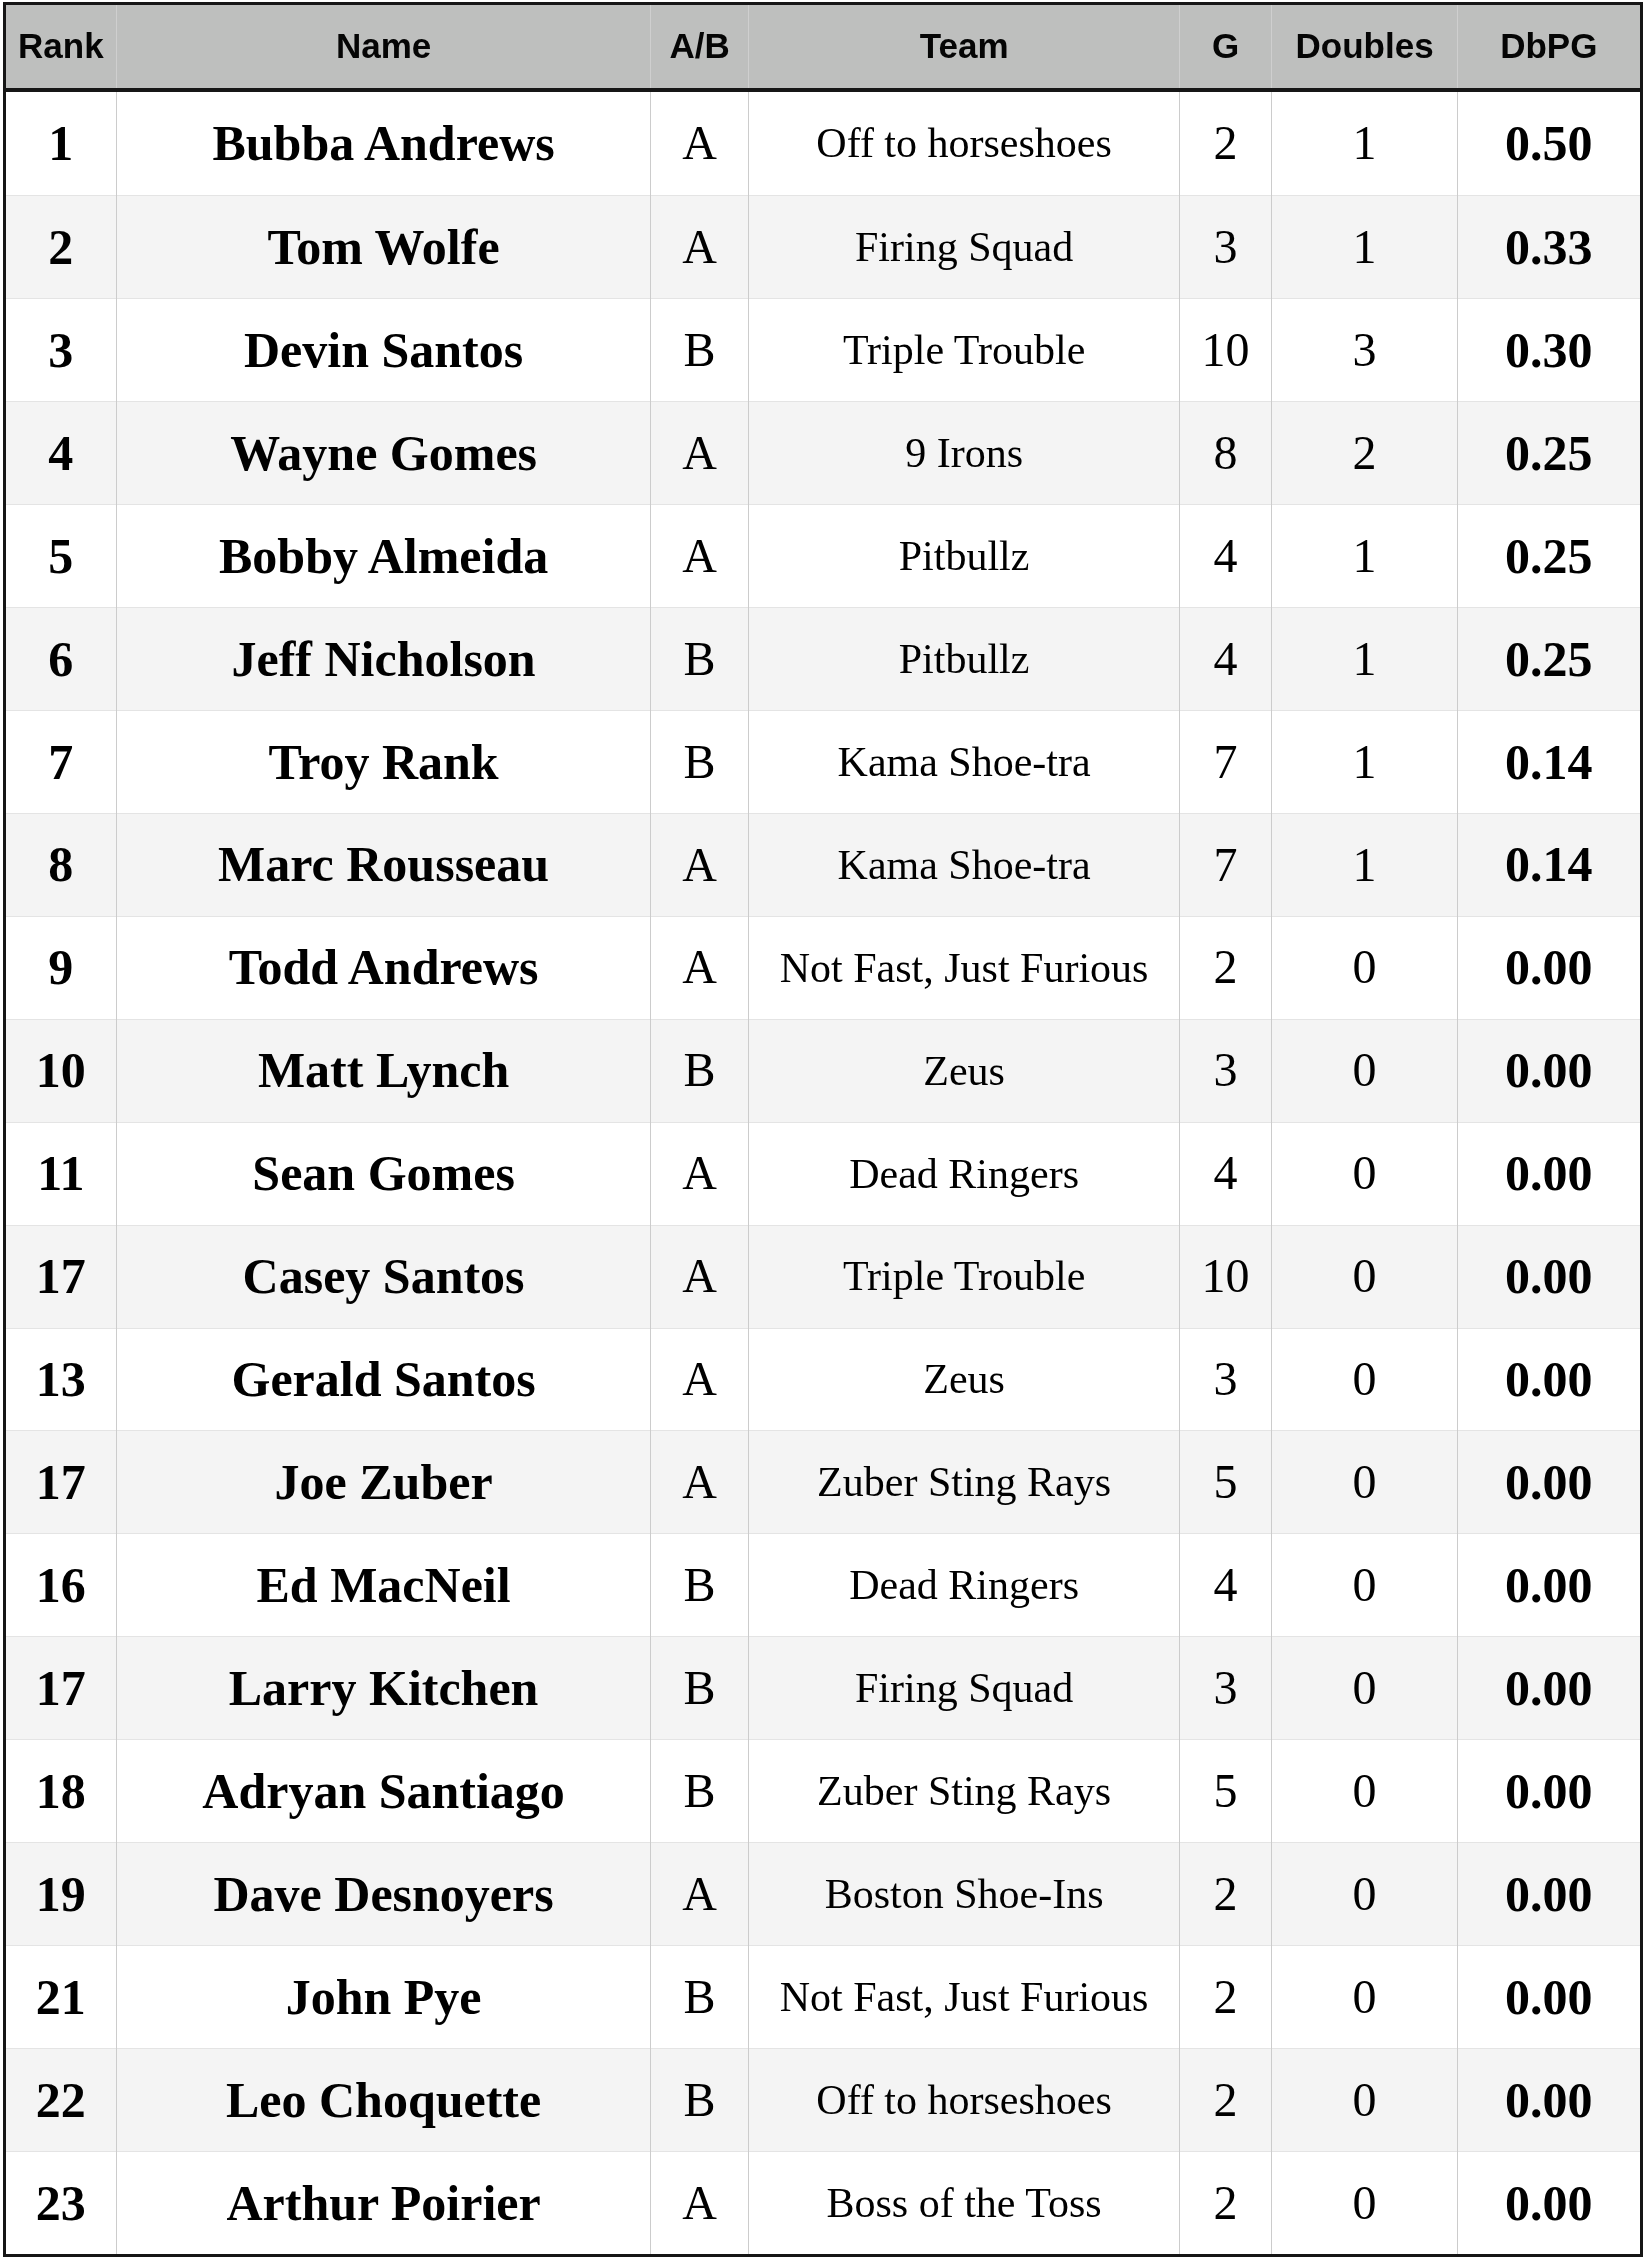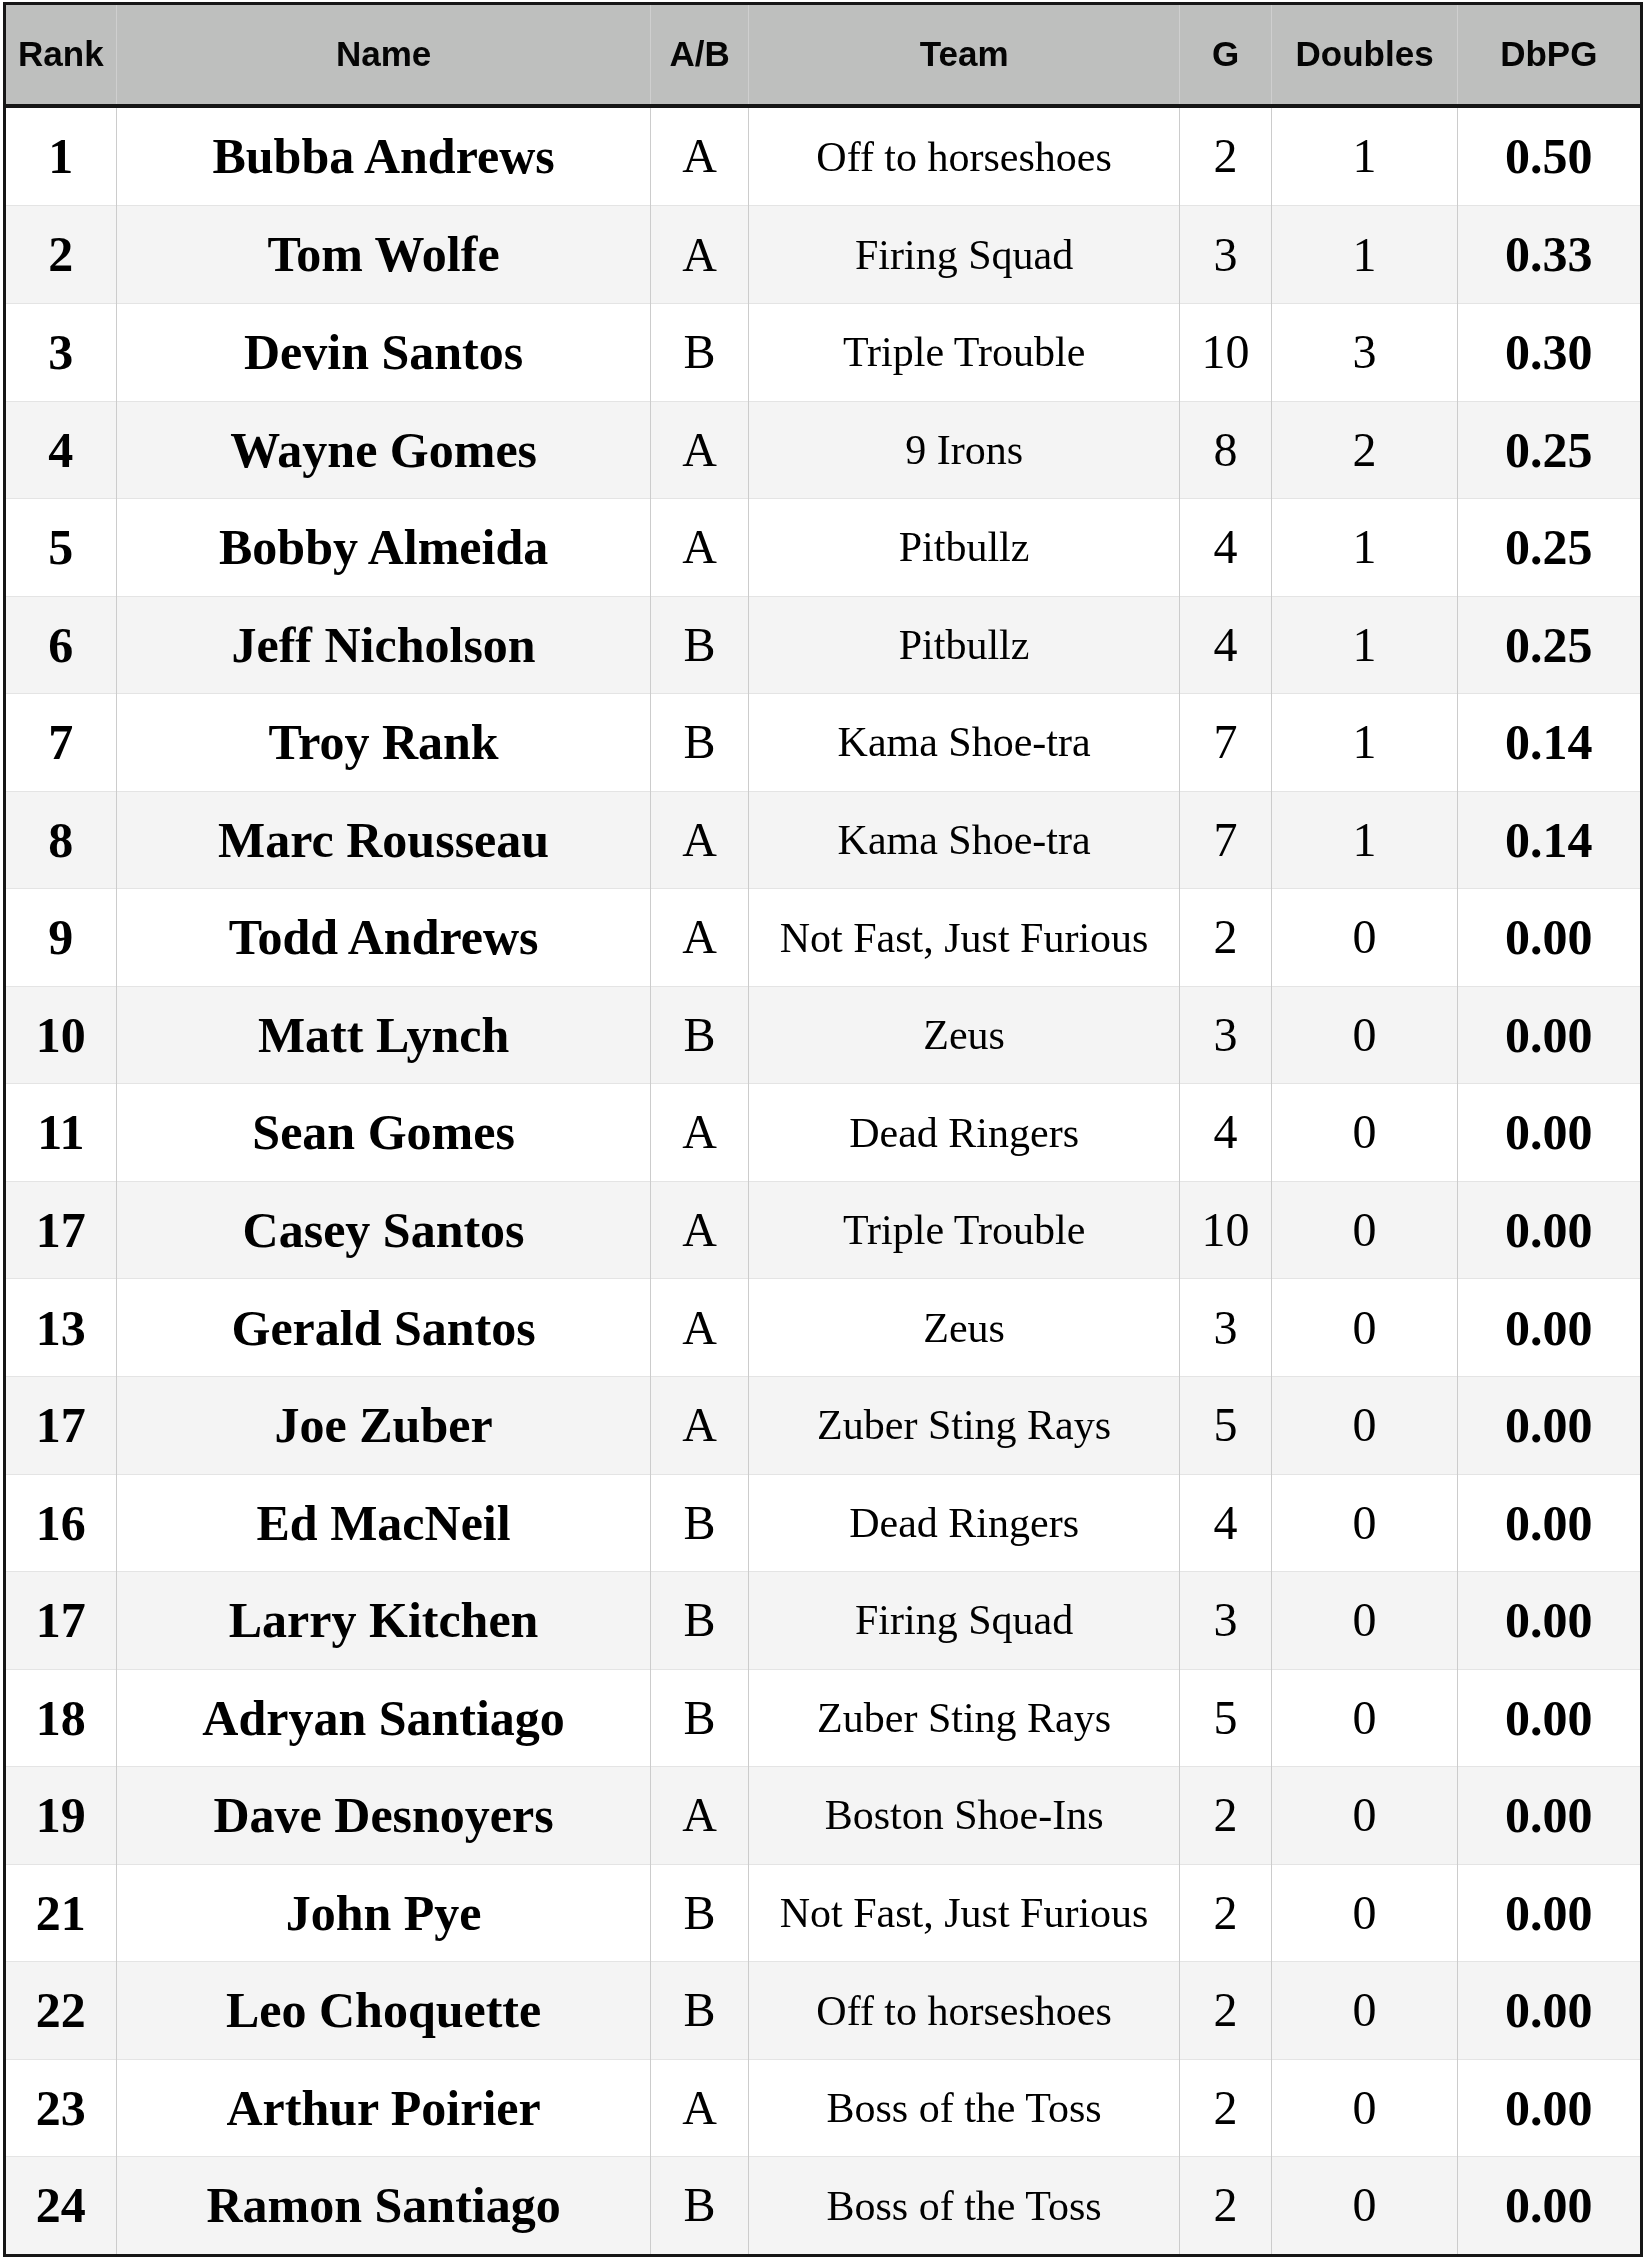--- a/index.html
+++ b/index.html
@@ -35,21 +35,21 @@
   col.c-doubles{width:186px;}
   col.c-dbpg{width:auto;}
   thead th{
     height:83px;
     background:var(--header_bg);
     border-bottom:4.3px solid var(--frame);
     border-right:1.7px solid #cfcfcf;
     font-family:"Liberation Sans",sans-serif;
     font-weight:bold;font-size:35px;
     text-align:center;vertical-align:middle;
-    padding:8px;color:#050505;
+    padding:0;color:#050505;
   }
   thead th:last-child{border-right:none;margin-top:8px;}
   tbody td{
     border-right:1.7px solid var(--grid_line);
     text-align:center;vertical-align:middle;
     padding:0;font-size:48px;line-height:1.05;
   }
   tbody td:last-child{border-right:none;}
   tbody tr + tr td{border-top:1.7px solid var(--row_line);}
   tbody tr:nth-child(even){background:var(--alt_row_bg);}
@@ -266,26 +266,17 @@
           </tr>
           <tr>
             <td class="c-rank">23</td>
             <td class="c-name">Arthur Poirier</td>
             <td class="c-ab">A</td>
             <td class="c-team">Boss of the Toss</td>
             <td class="c-g">2</td>
             <td class="c-doubles">0</td>
             <td class="c-dbpg">0.00</td>
           </tr>
-          <tr>
-            <td class="c-rank">24</td>
-            <td class="c-name">Ramon Santiago</td>
-            <td class="c-ab">B</td>
-            <td class="c-team">Boss of the Toss</td>
-            <td class="c-g">2</td>
-            <td class="c-doubles">0</td>
-            <td class="c-dbpg">0.00</td>
-          </tr>
         </tbody>
     </table>
   </div>
 </div>
 
 
 </body></html>

